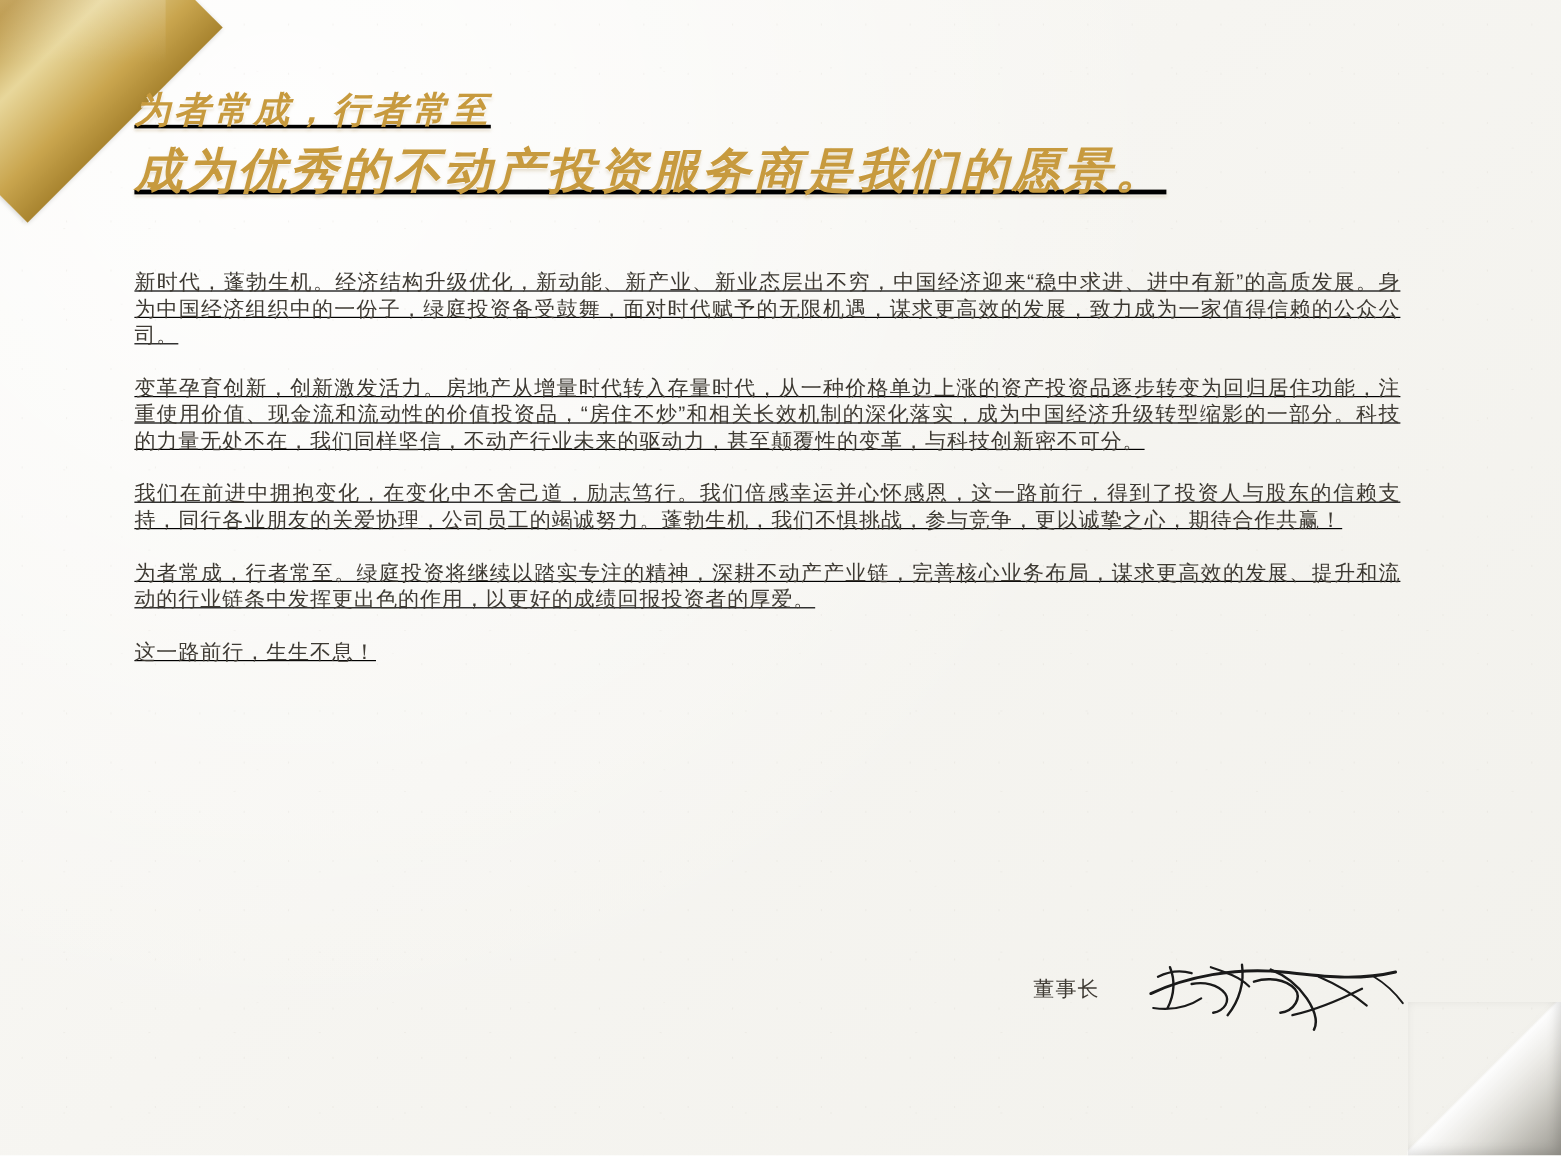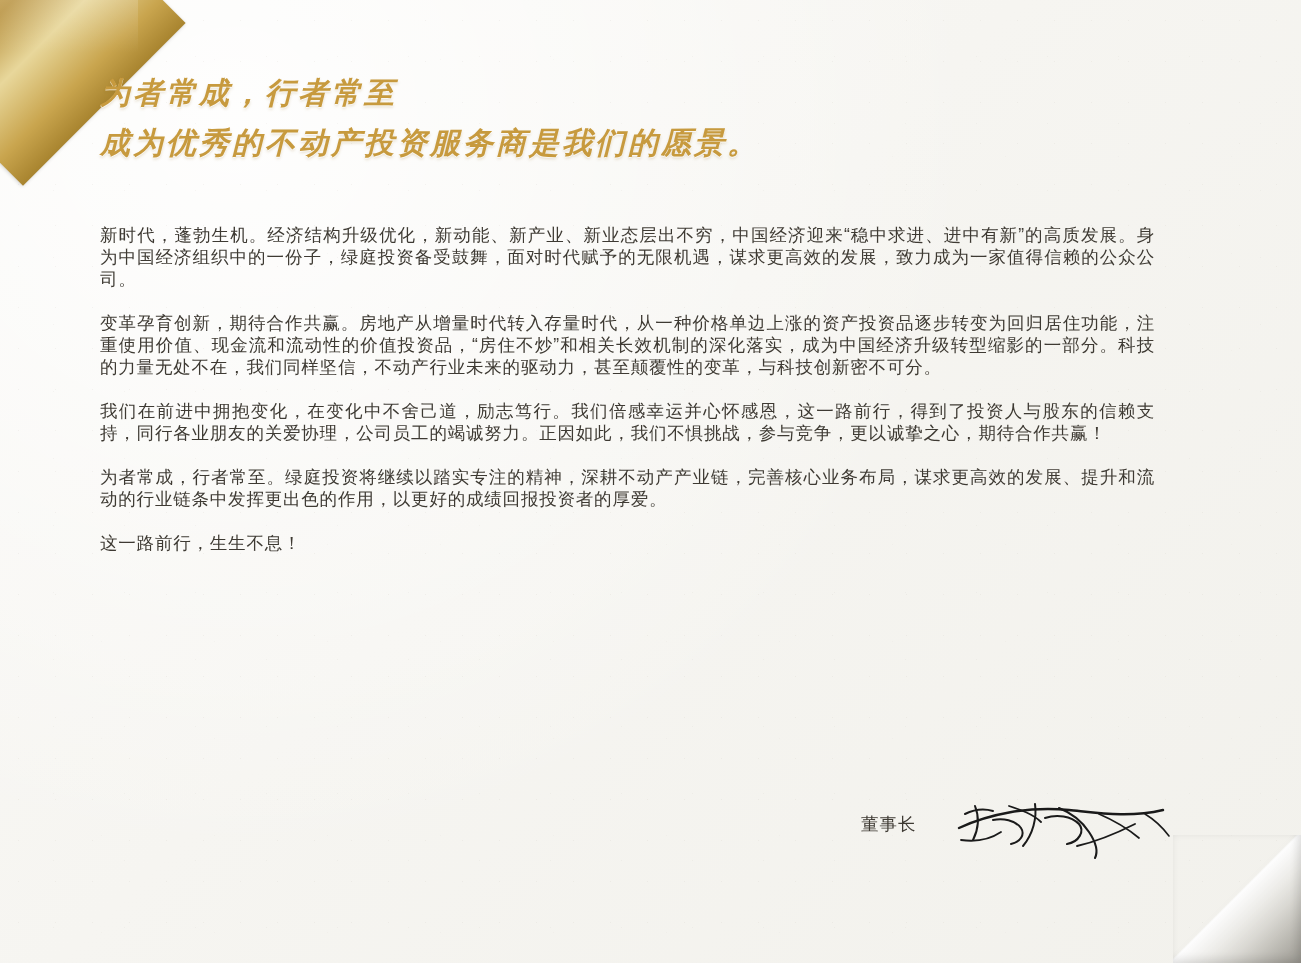--- a/index.html
+++ b/index.html
@@ -63,39 +63,40 @@
   #page-curl-shade {
     position: absolute;
     right: 0;
     bottom: 0;
     width: 128px;
     height: 128px;
     background: linear-gradient(315deg, rgba(0,0,0,0.16) 0%, rgba(0,0,0,0.05) 28%, rgba(0,0,0,0) 55%);
   }
   #content {
     position: absolute;
-    left: 100px;
+    left: 112px;
     top: 72px;
     width: 1055px;
+    text-decoration: underline;
   }
   .headline {
     color: #c79a3e;
     font-family: "DejaVu Serif", "Liberation Serif", serif;
     font-weight: bold;
     font-style: italic;
     letter-spacing: 3px;
     text-shadow: 0 1px 0 rgba(255,255,255,0.7), 0 2px 3px rgba(150,115,40,0.22);
   }
   #headline-1 {
     font-size: 30px;
     line-height: 42px;
     margin-bottom: 6px;
   }
   #headline-2 {
-    font-size: 30px;
+    font-size: 40px;
     line-height: 46px;
   }
   #body-copy {
     margin-top: 58px;
     color: #3e3a33;
     font-size: 17.5px;
     line-height: 22px;
     letter-spacing: 0.8px;
     text-align: justify;
   }
@@ -138,22 +139,22 @@
   </div>
 
   <div id="content">
 
     <div class="headline" id="headline-1">为者常成，行者常至</div>
 
     <div class="headline" id="headline-2">成为优秀的不动产投资服务商是我们的愿景。</div>
 
     <div id="body-copy">
       <p class="para">新时代，蓬勃生机。经济结构升级优化，新动能、新产业、新业态层出不穷，中国经济迎来“稳中求进、进中有新”的高质发展。身为中国经济组织中的一份子，绿庭投资备受鼓舞，面对时代赋予的无限机遇，谋求更高效的发展，致力成为一家值得信赖的公众公司。</p>
-      <p class="para">变革孕育创新，期待合作共赢。房地产从增量时代转入存量时代，从一种价格单边上涨的资产投资品逐步转变为回归居住功能，注重使用价值、现金流和流动性的价值投资品，“房住不炒”和相关长效机制的深化落实，成为中国经济升级转型缩影的一部分。科技的力量无处不在，我们同样坚信，不动产行业未来的驱动力，甚至颠覆性的变革，与科技创新密不可分。</p>
-      <p class="para">我们在前进中拥抱变化，在变化中不舍己道，励志笃行。我们倍感幸运并心怀感恩，这一路前行，得到了投资人与股东的信赖支持，同行各业朋友的关爱协理，公司员工的竭诚努力。正因如此，我们不惧挑战，参与竞争，更以诚挚之心，期待合作共赢！</p>
+      <p class="para">变革孕育创新，创新激发活力。房地产从增量时代转入存量时代，从一种价格单边上涨的资产投资品逐步转变为回归居住功能，注重使用价值、现金流和流动性的价值投资品，“房住不炒”和相关长效机制的深化落实，成为中国经济升级转型缩影的一部分。科技的力量无处不在，我们同样坚信，不动产行业未来的驱动力，甚至颠覆性的变革，与科技创新密不可分。</p>
+      <p class="para">我们在前进中拥抱变化，在变化中不舍己道，励志笃行。我们倍感幸运并心怀感恩，这一路前行，得到了投资人与股东的信赖支持，同行各业朋友的关爱协理，公司员工的竭诚努力。蓬勃生机，我们不惧挑战，参与竞争，更以诚挚之心，期待合作共赢！</p>
       <p class="para">为者常成，行者常至。绿庭投资将继续以踏实专注的精神，深耕不动产产业链，完善核心业务布局，谋求更高效的发展、提升和流动的行业链条中发挥更出色的作用，以更好的成绩回报投资者的厚爱。</p>
       <p class="para">这一路前行，生生不息！</p>
     </div>
   </div>
 
   <div id="signature-block">
     <div id="signature-label">董事长</div>
 
     <svg id="signature-mark" viewBox="0 0 230 86">
       <g fill="none" stroke="#1a1a1a" stroke-linecap="round" stroke-linejoin="round">

